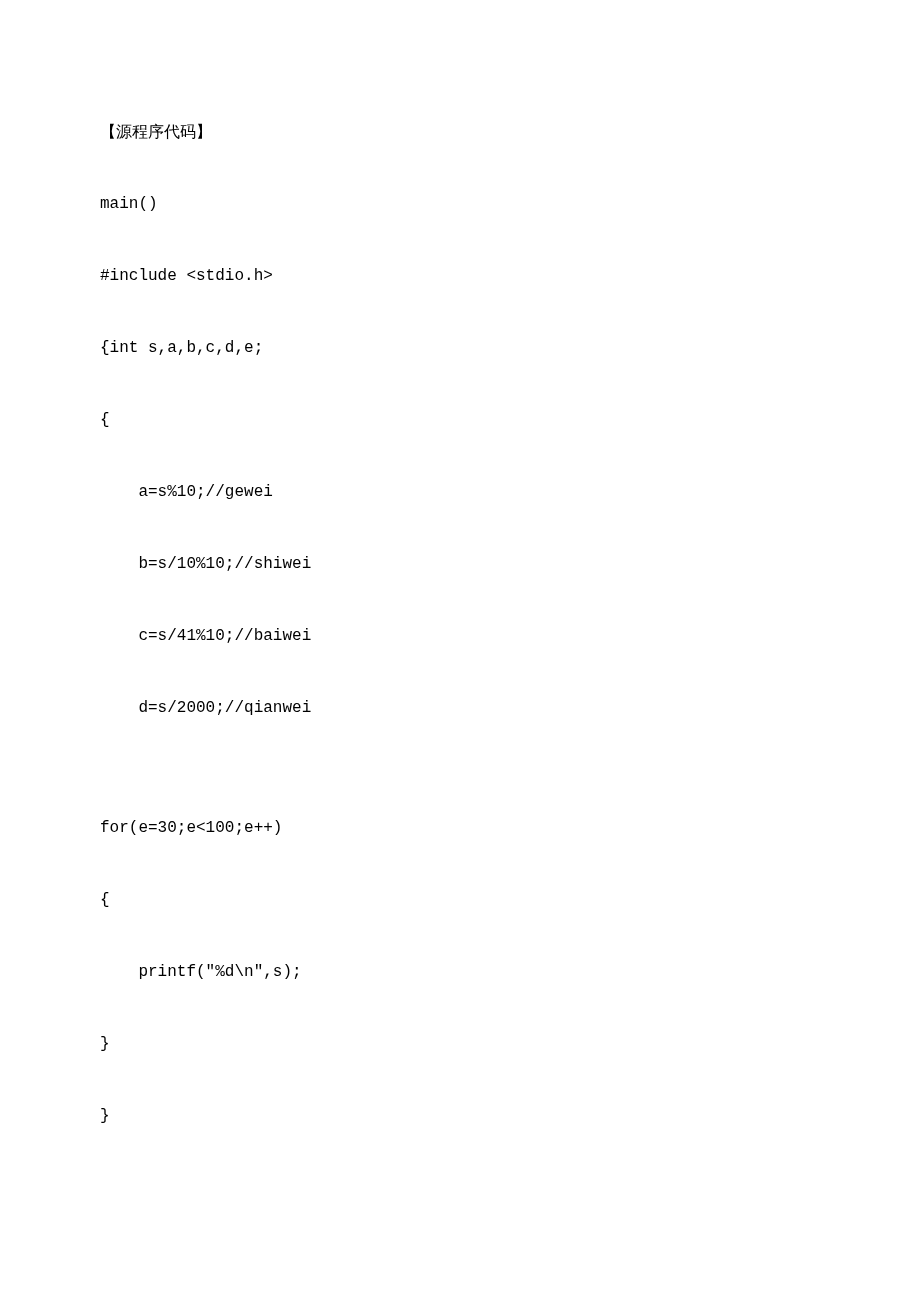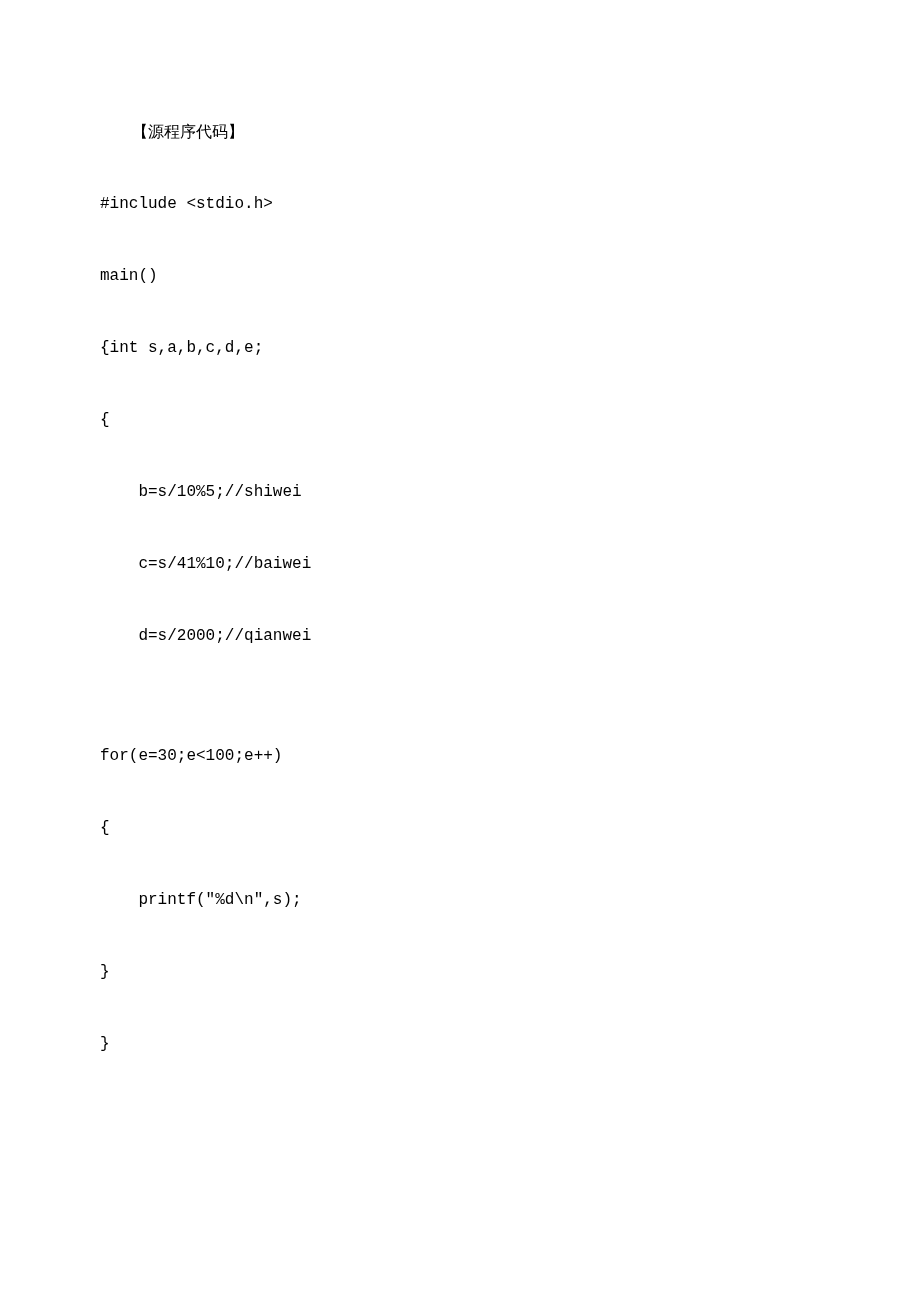--- a/index.html
+++ b/index.html
@@ -11,43 +11,43 @@
   }
   .page {
     padding: 120px 100px 40px 100px;
     box-sizing: border-box;
   }
   .heading {
     font-family: "SimHei", "Microsoft YaHei", sans-serif;
     font-size: 16px;
     line-height: 24px;
     color: #000;
-    margin-left: 32px;
   }
   .code {
     font-family: "Courier New", monospace;
     font-size: 16px;
     line-height: 24px;
     color: #000;
     white-space: pre;
   }
 </style>
 </head>
 <body>
 
 <div class="page">
 
   <div class="heading">【源程序代码】</div>
 
   <div class="code">
+    <div>main()</div>
     <div>#include &lt;stdio.h&gt;</div>
-    <div>main()</div>
     <div>{int s,a,b,c,d,e;</div>
     <div>{</div>
-    <div>    b=s/10%5;//shiwei</div>
+    <div>    a=s%10;//gewei</div>
+    <div>    b=s/10%10;//shiwei</div>
     <div>    c=s/41%10;//baiwei</div>
     <div>    d=s/2000;//qianwei</div>
     <div></div>
     <div>for(e=30;e&lt;100;e++)</div>
     <div>{</div>
     <div>    printf("%d\n",s);</div>
     <div>}</div>
     <div>}</div>
     
   </div>

